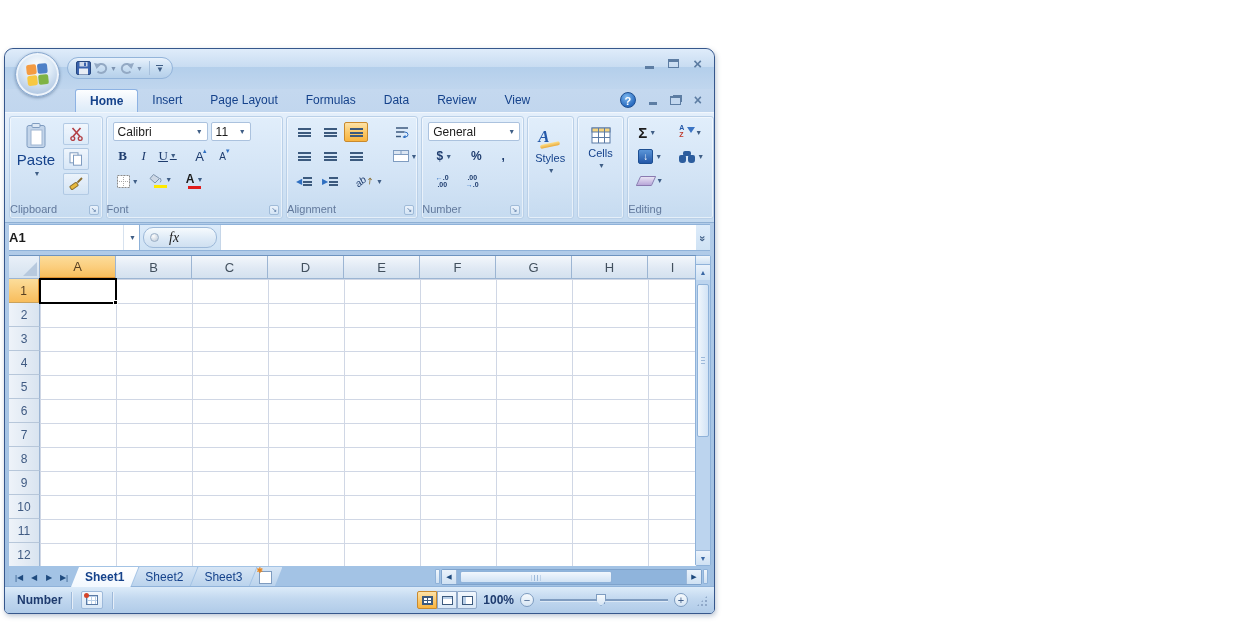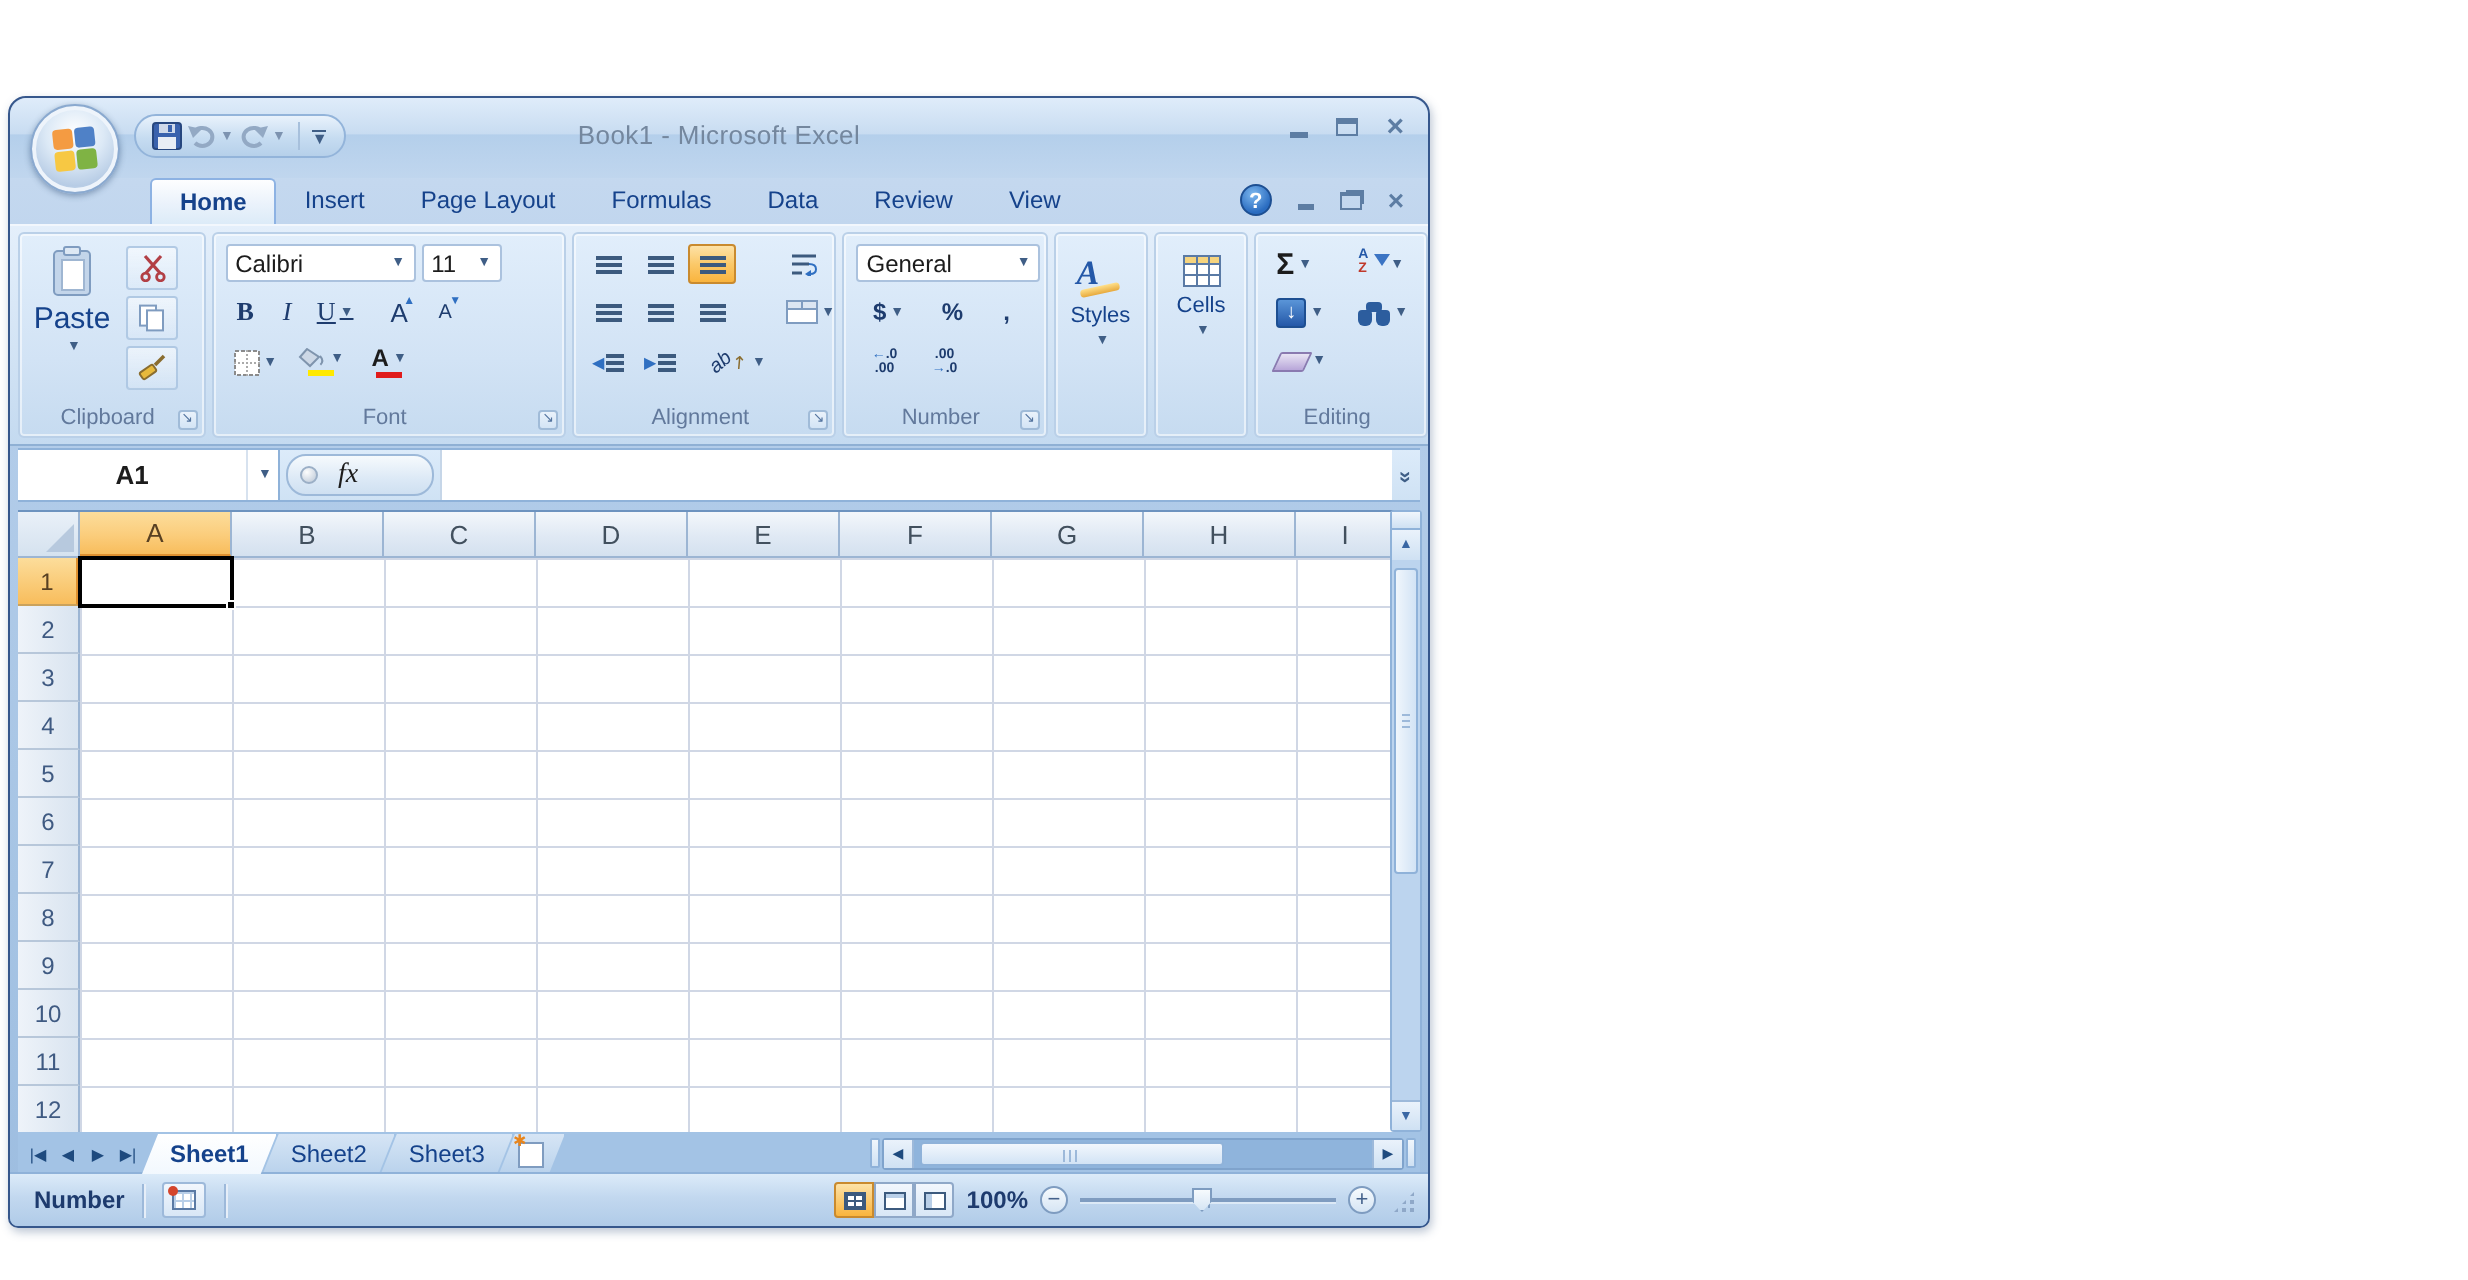--- a/index.html
+++ b/index.html
@@ -54,21 +54,21 @@
   .dc-rest { width:11px; height:9px; border:1px solid #5d7da3; border-top:2px solid #5d7da3; box-shadow:2px -2px 0 -1px #5d7da3; }
   .dc-close { font-weight:700; font-size:14px; }
 
   
   .ribbon { position:absolute; top:63px; left:0; right:0; height:111px;
     background:linear-gradient(#e4effb,#d3e4f5 55%,#c4daf0); border-top:1px solid #f2f7fd; border-bottom:1px solid #8fb0d4;
     display:flex; gap:3px; padding:3px 0 0 4px; }
   .group { position:relative; height:103px; border:1px solid #bad0e8; border-radius:3px;
     background:linear-gradient(#e1eefb,#d2e3f5 62%,#c6dbf0); box-shadow:inset 0 0 0 1px rgba(255,255,255,.55); }
   .glabel { position:absolute; bottom:1px; left:0; right:4px; height:15px; font-size:11px; color:#62799c;
-    text-align:center; line-height:15px; }
+    text-align:left; line-height:15px; }
   .launcher { position:absolute; bottom:3px; right:3px; width:10px; height:10px; border:1px solid #a0bbd8; border-radius:2px;
     font-size:7px; line-height:8px; text-align:center; color:#54749f; background:linear-gradient(#eaf2fb,#d3e4f5); cursor:pointer; }
   .dd { font-size:7px; color:#3f5e86; margin-left:2px; }
   .rbtn { display:flex; align-items:center; justify-content:center; border:1px solid rgba(165,192,222,.8);
     border-radius:2px; background:linear-gradient(rgba(255,255,255,.55),rgba(224,236,249,.3)); cursor:pointer; }
   .rbtn.flat { border-color:transparent; background:none; }
   .rsel { background:#fff; border:1px solid #abc2de; border-radius:2px; height:19px; font-size:12px; color:#1c1c1c;
     display:flex; align-items:center; padding:0 4px; cursor:pointer; }
   .rsel .dd { margin-left:auto; }
 
@@ -142,21 +142,21 @@
   .binoc i { position:absolute; bottom:0; width:7px; height:8px; background:#2c5d9e; border-radius:2px 2px 3px 3px; }
   .binoc i:first-child { left:0; } .binoc i:last-child { right:0; }
   .binoc::after { content:""; position:absolute; top:0; left:4px; width:8px; height:5px; background:#2c5d9e; border-radius:2px; }
   .eraser { width:16px; height:10px; background:linear-gradient(#e8e4f4,#b8a6d9); border:1px solid #8a7ab0; transform:skewX(-25deg); border-radius:1px; }
 
   
   .fbar { position:absolute; top:175px; left:4px; right:4px; height:27px;
     background:linear-gradient(#dcebfa,#cfe2f4); border-top:1px solid #8fb2d9; border-bottom:1px solid #8fb2d9;
     display:flex; align-items:stretch; }
   .namebox { width:131px; background:#fff; border-right:1px solid #8fb2d9; display:flex; align-items:center; cursor:text; }
-  .namebox .val { flex:1; text-align:center; font-size:13px; color:#1c1c1c; font-weight:600; }
+  .namebox .val { flex:1; font-size:13px; color:#1c1c1c; font-weight:600; }
   .namebox .ddz { width:16px; align-self:stretch; display:flex; align-items:center; justify-content:center; border-left:1px solid #d7e2ef; cursor:pointer; }
   .fx-pill { margin:2px 3px; width:74px; border:1px solid #9db9d9; border-radius:10px;
     background:linear-gradient(#f6fafd,#dcE9f6 60%,#cfe0f1); display:flex; align-items:center; padding:0 6px; gap:10px; cursor:pointer; }
   .fx-dot { width:9px; height:9px; border-radius:50%; background:radial-gradient(circle at 35% 30%,#fdfdfd,#b9c6d6); border:1px solid #9bafc6; }
   .fx { font-family:"Liberation Serif",serif; font-style:italic; font-size:14px; color:#1c1c1c; }
   .finput { flex:1; background:#fff; border-left:1px solid #c6d6e8; font-size:12px; padding:0 4px; display:flex; align-items:center; cursor:text; }
   .fchev { width:14px; display:flex; align-items:center; justify-content:center; color:#3f5e86; font-size:11px; cursor:pointer; }
   .fchev span { transform:rotate(90deg); letter-spacing:-1px; font-weight:700; }
 
   
@@ -282,21 +282,20 @@
       <span style="display:flex;align-items:center;">
         <svg class="icon-svg" width="14" height="12" viewBox="0 0 14 12" style="transform:scaleX(-1)">
           <path d="M3 4 A5 4.5 0 1 1 3.5 9.5" fill="none" stroke="#93a9c4" stroke-width="2"></path>
           <polygon points="0,1 7,2.5 2.5,7" fill="#93a9c4"></polygon>
         </svg>
             <span class="dd">▼</span>
       </span>
       <span class="qat-sep"></span>
       <span class="qat-more"><span class="bar"></span>▼</span>
     </div>
-    <div class="title-text">Book1 - Microsoft Excel</div>
     <div class="win-controls">
       <span class="wc wc-min"></span>
       <span class="wc wc-max"></span>
       <span class="wc wc-close">×</span>
     </div>
   </div>
 
   <div class="tabrow">
     <div class="tab active">Home</div>
     <div class="tab">Insert</div>

